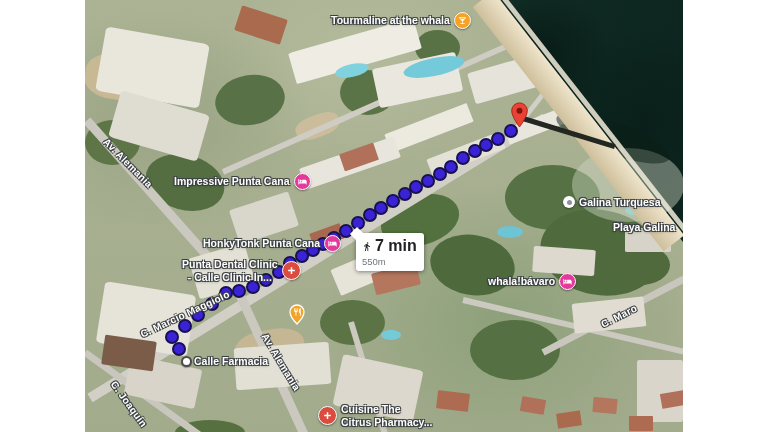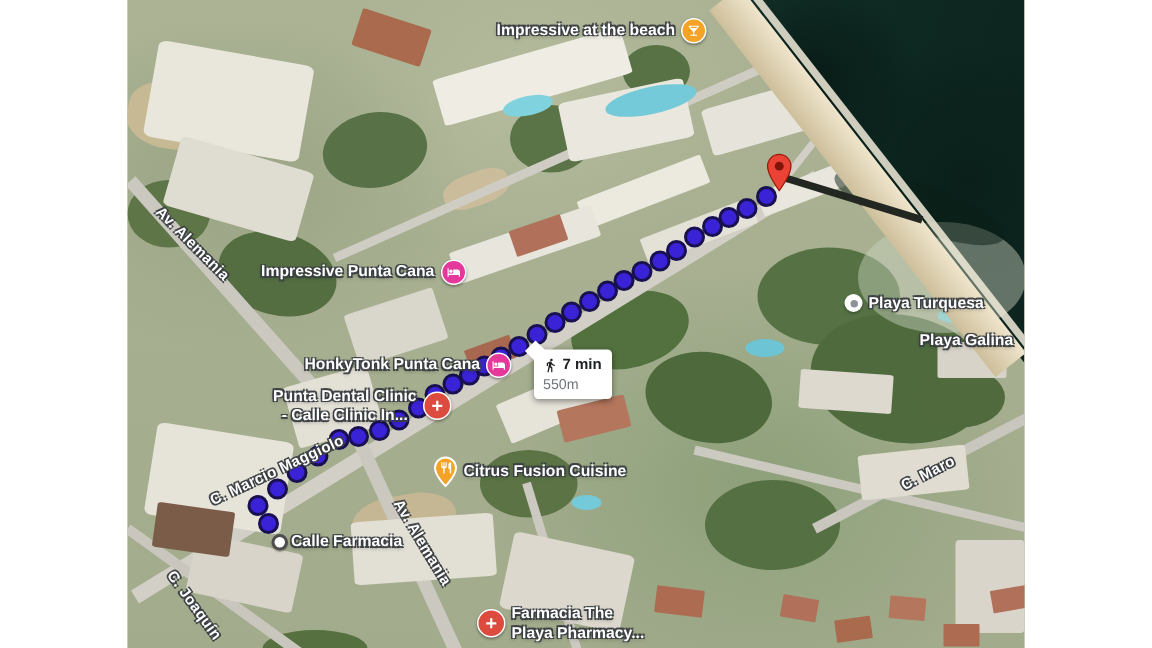--- a/index.html
+++ b/index.html
@@ -57,21 +57,21 @@
     letter-spacing:.3px;white-space:nowrap;
     transform:translate(-50%,-50%) rotate(var(--r));
     text-shadow:-1px -1px 0 rgba(58,62,66,.95),1px -1px 0 rgba(58,62,66,.95),
                 -1px 1px 0 rgba(58,62,66,.95),1px 1px 0 rgba(58,62,66,.95);}
   
   .infobox{position:absolute;left:271px;top:233px;z-index:20;background:#fff;border-radius:3px;
     box-shadow:0 1px 4px rgba(0,0,0,.45);padding:4px 7px 4px 6px;}
   .infobox::before{content:"";position:absolute;left:-4px;top:-4px;width:10px;height:10px;
     background:#fff;transform:rotate(45deg);z-index:-1;}
   .ib-row{display:flex;align-items:center;gap:3px;}
-  .ib-duration{font-weight:bold;font-size:10px;color:#202124;white-space:nowrap;}
+  .ib-duration{font-weight:bold;font-size:16px;color:#202124;white-space:nowrap;}
   .ib-distance{font-size:9.5px;color:#70757a;margin-top:1px;}
 </style>
 </head>
 <body>
 
 <div class="stage">
   <div class="map">
 
     <div class="terrain" id="terrain">
         <div class="decor" style="left: 0px; top: 55px; width: 70px; height: 45px; background: rgb(200, 185, 149); border-radius: 40%; transform: rotate(8deg);"></div>
@@ -184,21 +184,21 @@
       </svg>
     </div>
 
     <div class="street" style="--r:45deg;left:43px;top:163px">Av. Alemania</div>
     <div class="street" style="--r:59deg;left:196px;top:362px">Av. Alemania</div>
     <div class="street" style="--r:-25deg;left:100px;top:314px">C. Marcio Maggiolo</div>
     <div class="street" style="--r:54deg;left:44px;top:404px">C. Joaquín</div>
     <div class="street" style="--r:-27deg;left:534px;top:316px">C. Maro</div>
 
     <div class="poi" style="left:246px;top:12px">
-      <span class="maplabel">Impressive at the beach</span>
+      <span class="maplabel">Tourmaline at the whala</span>
       <span class="poi-badge" style="background:#F4A326">
         <svg width="9" height="9" viewBox="0 0 24 24" fill="#fff">
             <path d="M21 5V3H3v2l8 9v5H6v2h12v-2h-5v-5l8-9zM7.43 7 5.66 5h12.69l-1.78 2H7.43z"></path>
           </svg>
       </span>
     </div>
 
     <div class="poi" style="left:118px;top:235px">
       <span class="maplabel">HonkyTonk Punta Cana</span>
       <span class="poi-badge" style="background:#E4399B">
@@ -228,42 +228,49 @@
 
     <div class="poi" style="left:204px;top:304px">
       <span style="flex:none;line-height:0">
         <svg width="16" height="21" viewBox="0 0 16 21">
           <path d="M8 1C4.1 1 1 4.1 1 8c0 5 7 12 7 12s7-7 7-12c0-3.9-3.1-7-7-7z" fill="#F4A326" stroke="#fff" stroke-width="1.3"></path>
           <g transform="translate(4,3.5) scale(0.37)" fill="#fff">
               <path d="M11 9H9V2H7v7H5V2H3v7c0 2.12 1.66 3.84 3.75 3.97V22h2.5v-9.03C11.34 12.84 13 11.12 13 9V2h-2v7zm5-3v8h2.5v8H21V2c-2.76 0-5 2.24-5 4z"></path>
             </g>
         </svg>
       </span>
-      <span class="maplabel">Citrus Fusion Cuisine</span>
-    </div>
-
+    </div>
+
+    <div class="poi" style="left:403px;top:273px">
+      <span class="maplabel">whala!bávaro</span>
+      <span class="poi-badge" style="background:#E4399B">
+        <svg width="9" height="9" viewBox="0 0 24 24" fill="#fff">
+            <path d="M7 13c1.66 0 3-1.34 3-3S8.66 7 7 7s-3 1.34-3 3 1.34 3 3 3zm12-6h-8v7H3V5H1v15h2v-3h18v3h2v-9c0-2.21-1.79-4-4-4z"></path>
+          </svg>
+      </span>
+    </div>
 
     <div class="poi" style="left:478px;top:196px">
       <span class="beach-dot">
           <i></i>
         </span>
-      <span class="maplabel">Playa Turquesa</span>
+      <span class="maplabel">Galina Turquesa</span>
     </div>
 
     <div class="poi" style="left:528px;top:221px">
       <span class="maplabel">Playa Galina</span>
     </div>
 
     <div class="poi" style="left:233px;top:403px">
       <span class="poi-badge badge-lg" style="background:#DC4B3E">
         <svg width="9" height="9" viewBox="0 0 24 24" fill="#fff">
             <path d="M10 3h4v7h7v4h-7v7h-4v-7H3v-4h7z"></path>
           </svg>
       </span>
-      <span class="maplabel"><span>Farmacia The</span><br><span>Playa Pharmacy...</span></span>
+      <span class="maplabel"><span>Cuisine The</span><br><span>Citrus Pharmacy...</span></span>
     </div>
 
     <div class="poi" style="left:109px;top:355px">
       <span class="maplabel">Calle Farmacia</span>
     </div>
 
     <div class="infobox">
       <div class="ib-row">
         <span style="line-height:0">
           <svg width="10" height="13" viewBox="0 0 24 24" fill="#202124">

